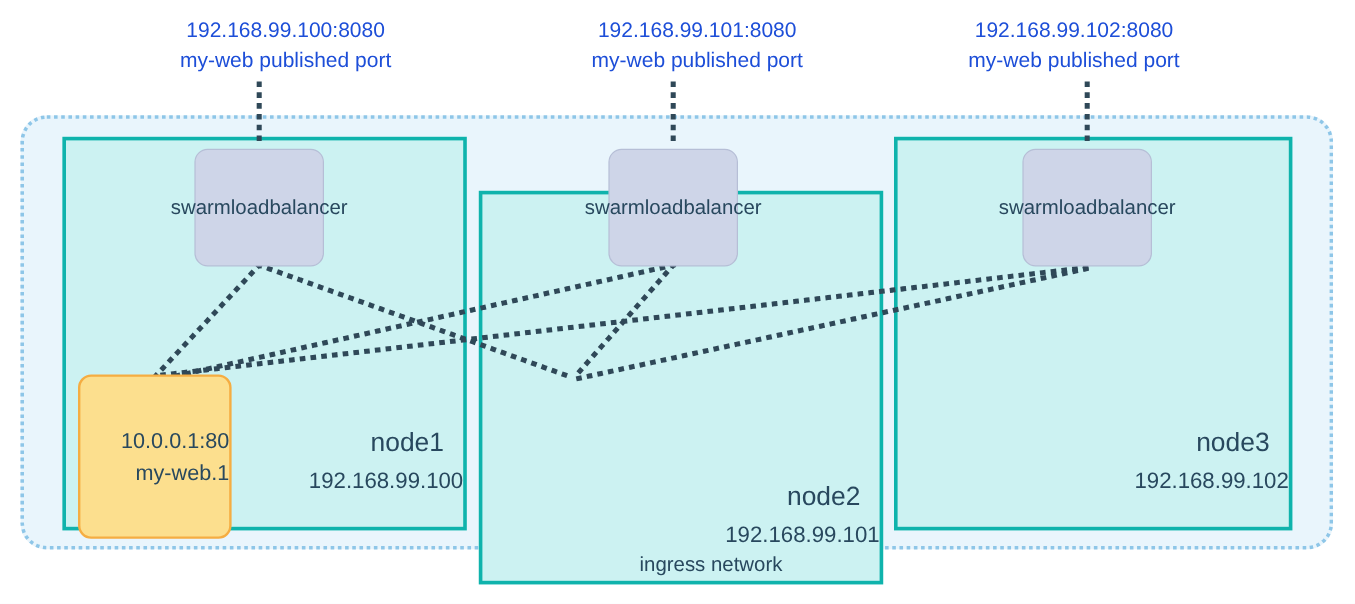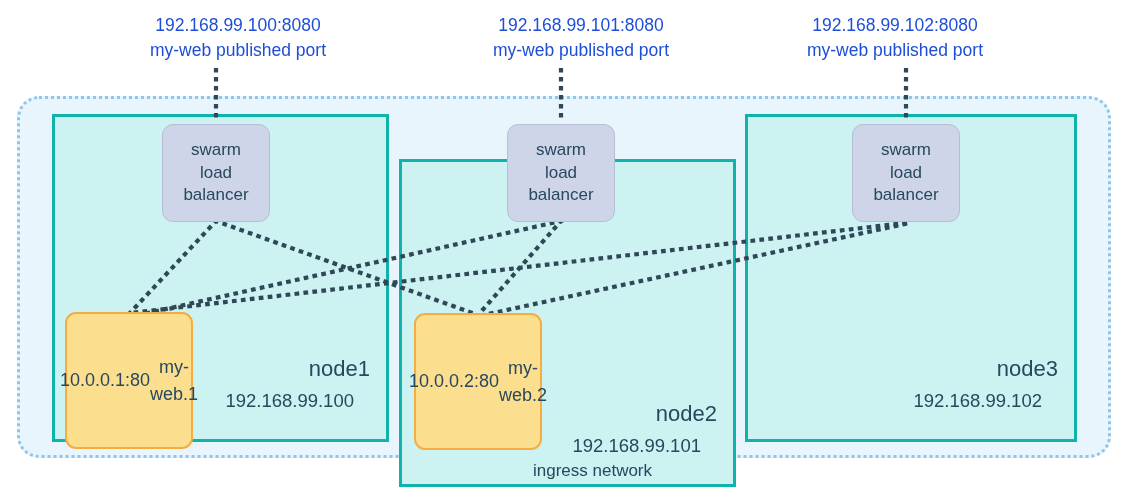--- a/index.html
+++ b/index.html
@@ -70,58 +70,58 @@
   .node-name {
     position: absolute;
     right: 16px;
     bottom: 57px;
     font-size: 22px;
     color: #28485e;
     white-space: nowrap;
   }
   .node-ip {
     position: absolute;
-    right: 32px;
+    right: 0;
     bottom: 27px;
     font-size: 18.5px;
     color: #28485e;
     white-space: nowrap;
   }
 
   
   .lb {
     position: absolute;
     box-sizing: border-box;
     width: 108px;
     height: 98px;
     background: #ced5e8;
     border: 1.5px solid #b6bed6;
     border-radius: 11px;
     display: flex;
-    flex-direction: column;
+    flex-direction: row;
     align-items: center;
     justify-content: center;
     font-size: 17px;
     line-height: 1.33;
     color: #28485e;
     text-align: center;
   }
 
   
   .task {
     position: absolute;
     box-sizing: border-box;
     width: 128px;
     height: 137px;
     background: #fcdf8e;
     border: 2.5px solid #f5ad42;
     border-radius: 11px;
     display: flex;
-    flex-direction: row;
-    align-items: center;
+    flex-direction: column;
+    align-items: flex-end;
     justify-content: center;
     font-size: 18px;
     line-height: 1.5;
     color: #28485e;
     text-align: center;
   }
 
   
   .wires {
     position: absolute;
@@ -217,20 +217,16 @@
     <span>swarm</span>
     <span>load</span>
     <span>balancer</span>
   </div>
 
   <div class="task" style="left:65px; top:312px;">
     <span>10.0.0.1:80</span>
     <span>my-web.1</span>
   </div>
 
-  <div class="task" style="left:414px; top:313px;">
-    <span>10.0.0.2:80</span>
-    <span>my-web.2</span>
-  </div>
 
   <div class="ingress-label">ingress network</div>
 
 </div>
 
 </body></html>

